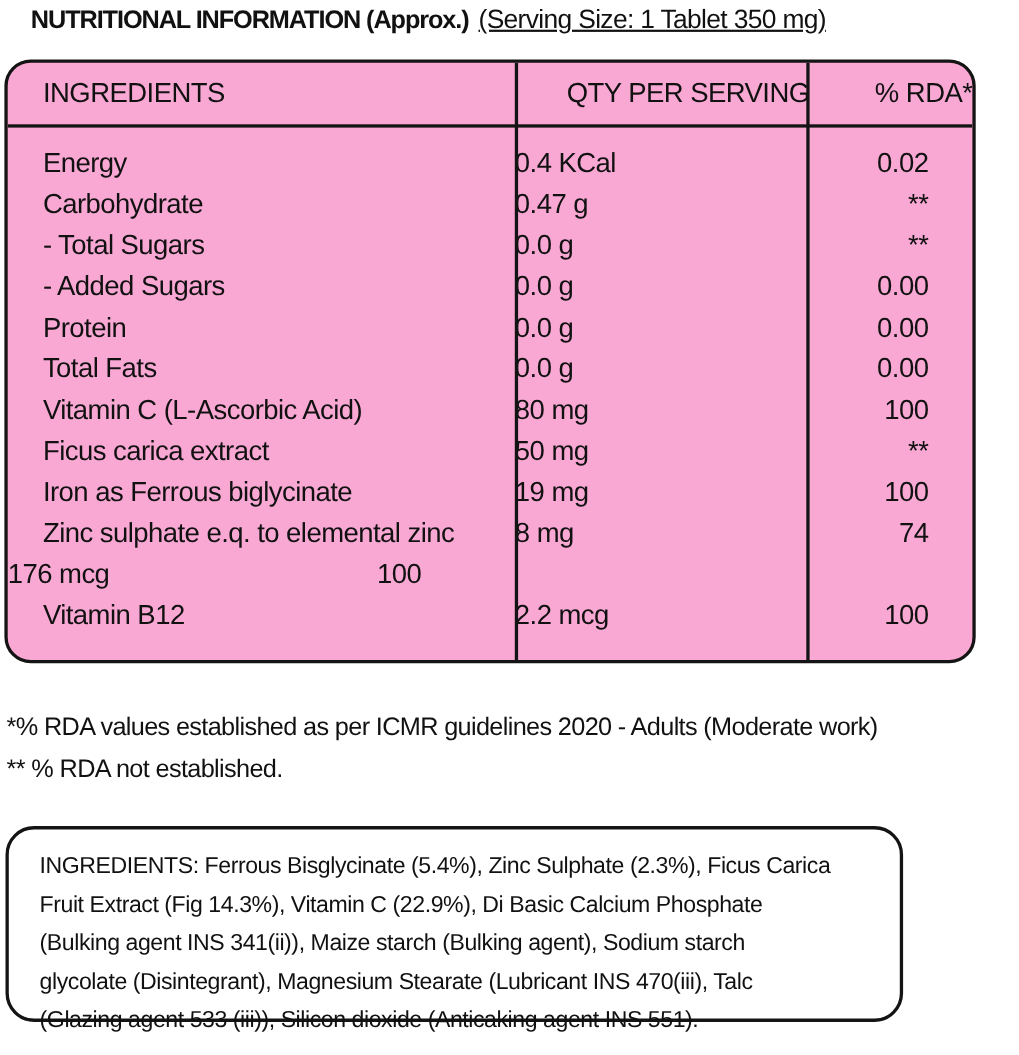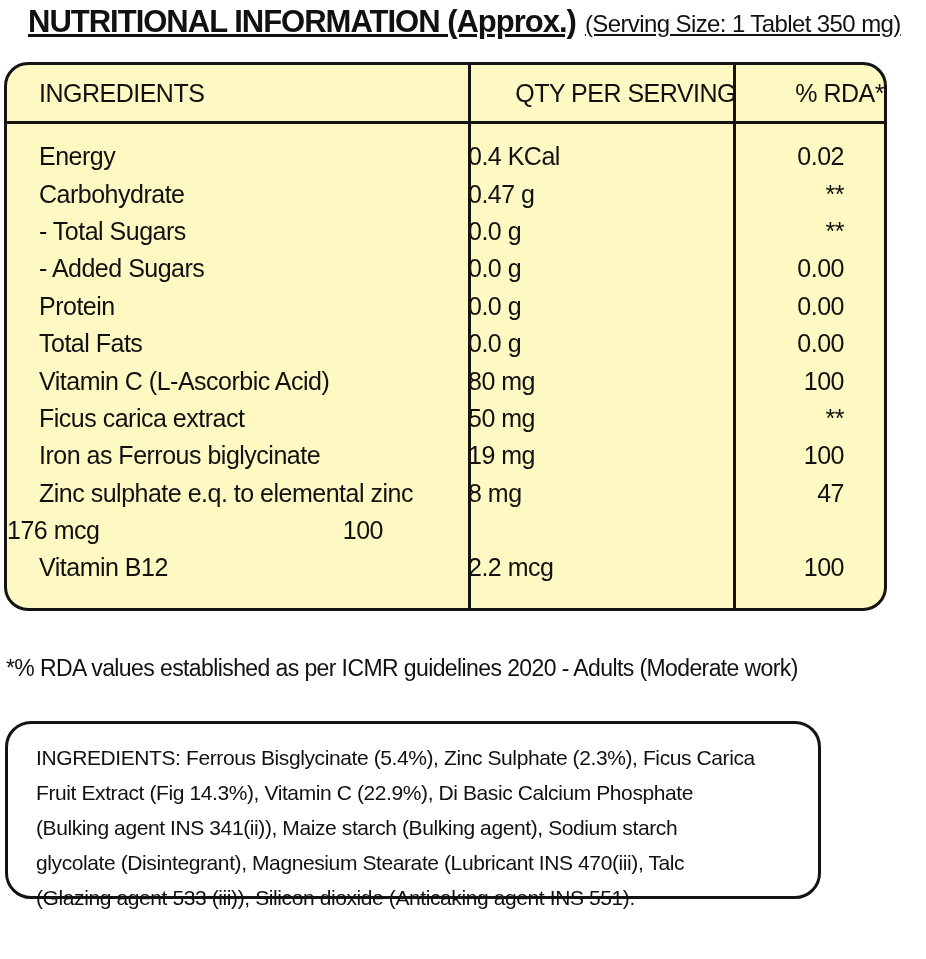--- a/index.html
+++ b/index.html
@@ -13,42 +13,41 @@
 
   
   .title-row {
     margin: 4px 0 0 28px;
     display: flex;
     align-items: baseline;
     gap: 9px;
     white-space: nowrap;
   }
   .title-main {
-    font-size: 31px;
+    font-size: 23px;
     font-weight: 600;
     letter-spacing: -1px;
-    text-decoration: underline;
   }
   .title-serving {
     font-size: 24px;
     font-weight: 500;
     letter-spacing: -0.6px;
     text-decoration: underline;
   }
 
   
   .nutri-table {
     position: relative;
     margin: 22px 0 0 4px;
     width: 883px;
     height: 549px;
     border: 3px solid #141414;
     border-radius: 24px;
     overflow: hidden;
-    background: #fef9c3;
+    background: #f9a8d4;
   }
   .divider-v {
     position: absolute;
     top: 0; bottom: 0;
     width: 3px;
     background: #141414;
   }
   .divider-v.d1 { left: 461px; }
   .divider-v.d2 { left: 726px; }
 
@@ -166,40 +165,41 @@
 
       <div class="t-row">
         <div class="c1">Iron as Ferrous biglycinate</div>
         <div class="c2">19 mg</div>
         <div class="c3">100</div>
       </div>
 
       <div class="t-row">
         <div class="c1">Zinc sulphate e.q. to elemental zinc</div>
         <div class="c2">8 mg</div>
-        <div class="c3">47</div>
+        <div class="c3">74</div>
       </div>
 
       <div class="t-row">
         <div class="c2">176 mcg</div>
         <div class="c3">100</div>
       </div>
 
       <div class="t-row">
         <div class="c1">Vitamin B12</div>
         <div class="c2">2.2 mcg</div>
         <div class="c3">100</div>
       </div>
     </div>
 </div>
 
 <div class="footnotes">
 
     <div class="footnote-line">*% RDA values established as per ICMR guidelines 2020 - Adults (Moderate work)</div>
 
+    <div class="footnote-line">** % RDA not established.</div>
   </div>
 
 <div class="ingredients-box">
 
     <div class="ing-line">INGREDIENTS: Ferrous Bisglycinate (5.4%), Zinc Sulphate (2.3%), Ficus Carica</div>
 
     <div class="ing-line">Fruit Extract (Fig 14.3%), Vitamin C (22.9%), Di Basic Calcium Phosphate</div>
 
     <div class="ing-line">(Bulking agent INS 341(ii)), Maize starch (Bulking agent), Sodium starch</div>
 

